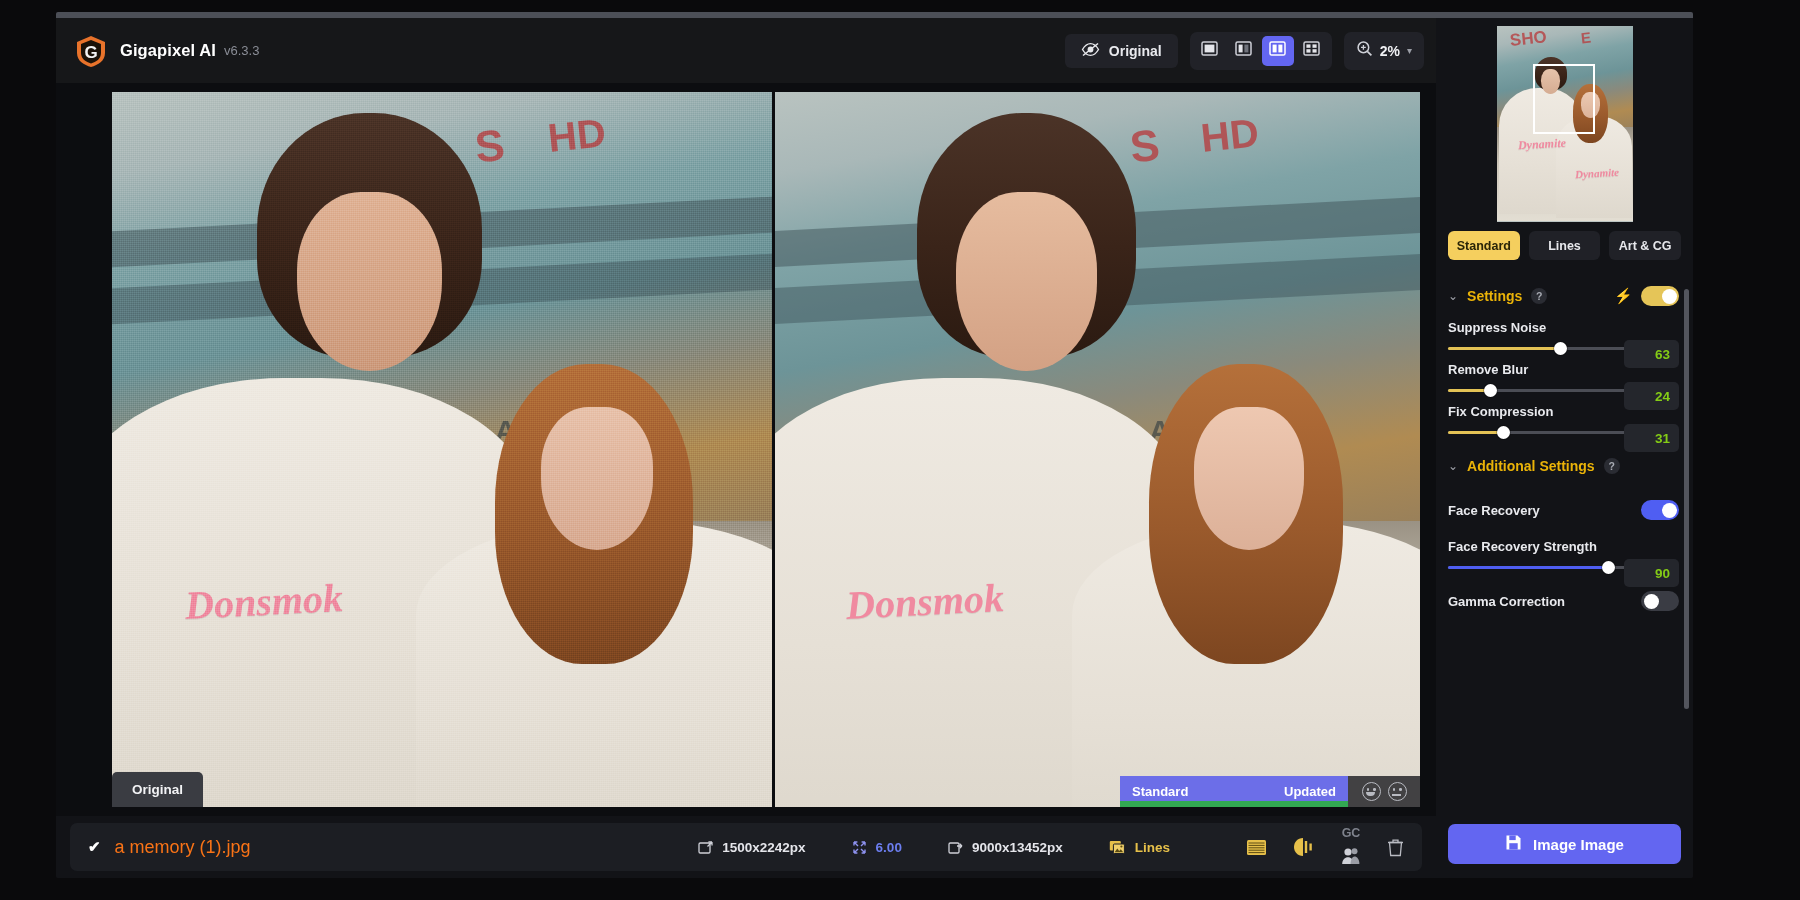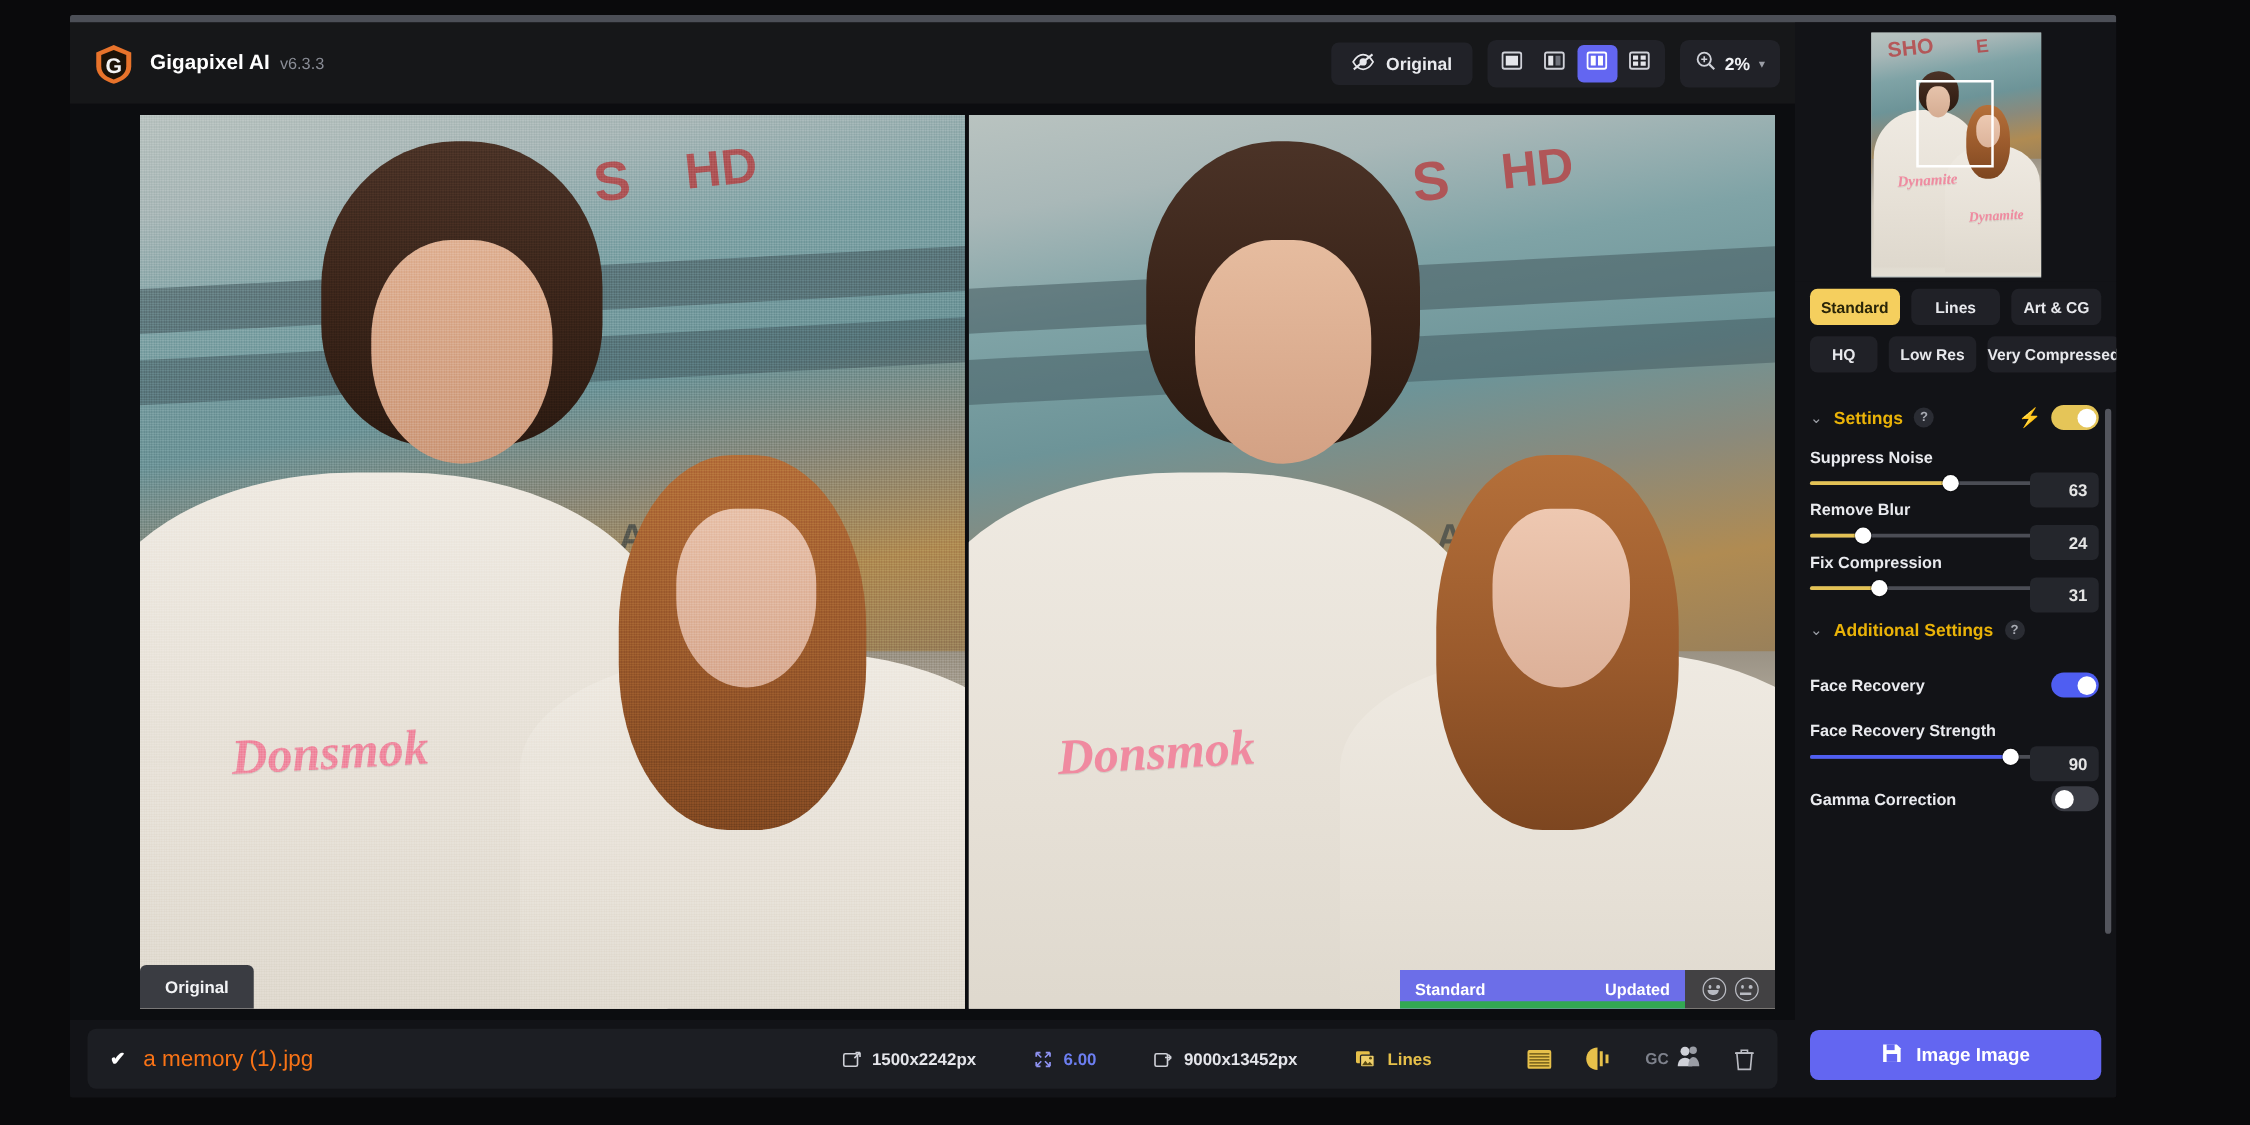--- a/index.html
+++ b/index.html
@@ -182,21 +182,21 @@
   .meta-group { display:flex; align-items:center; margin-left:auto; gap:0; }
   .meta {
     display:flex; align-items:center; gap:9px;
     color:#e4e5ea; font-size:13.5px; font-weight:bold;
   }
   .meta + .meta { margin-left: 46px; }
   .meta .ico { display:flex; align-items:center; }
   .meta .v-blue { color:#6c7ef0; }
   .meta .v-amber { color:#e6c04a; }
   .tool-group { display:flex; align-items:center; gap:26px; margin-left:76px; }
-  .tool-btn { cursor:pointer; display:flex; align-items:center; gap:6px; }
+  .tool-btn { cursor:pointer; display:flex; align-items:center; gap:6px;flex-direction:column; }
   .gc-label { color:#7e828c; font-size:12.5px; font-weight:bold; }
 
   
   .sidebar {
     position:absolute; right:0; top:6px;
     width:257px; height:860px; background:#121317;
     display:flex; flex-direction:column;
   }
   .preview-wrap {
     width:100%; height:207px; display:flex; align-items:center; justify-content:center;
@@ -264,21 +264,21 @@
   .track .knobc {
     position:absolute; top:-5px; width:13px; height:13px; border-radius:50%;
     background:#ffffff; margin-left:-6.5px;
     box-shadow: 0 0 0 1px rgba(0,0,0,.25);
     cursor:pointer;
   }
   .numbox {
     position:absolute; right:14px; top:30px;
     width:55px; height:28px; background:#24262c; border-radius:5px;
     display:flex; align-items:center; justify-content:flex-end;
-    padding-right:9px; color:#e5e5e5; font-size:13.5px; font-weight:bold;
+    padding-right:9px; color:#84cc16; font-size:13.5px; font-weight:bold;
   }
   .toggle-row {
     display:flex; align-items:center; padding: 13px 14px 13px 12px;
   }
   .toggle-row .lbl { color:#e9eaee; font-size:13px; font-weight:bold; }
   .toggle-row .toggle { margin-left:auto; }
 
   .vscroll {
     position:absolute; right:4px; top:20px; width:5px; height:420px;
     background:#53555d; border-radius:3px;
@@ -571,25 +571,20 @@
           <div class="crop-box"></div>
         </div>
       </div>
 
       <div class="model-rows">
         <div class="model-row">
           <div class="model-btn active">Standard</div>
           <div class="model-btn">Lines</div>
           <div class="model-btn">Art &amp; CG</div>
         </div>
-        <div class="model-row">
-          <div class="model-btn" style="flex:0 0 54px;">HQ</div>
-          <div class="model-btn" style="flex:0 0 70px;">Low Res</div>
-          <div class="model-btn">Very Compressed</div>
-        </div>
       </div>
 
       <div class="settings-scroll">
         <div class="vscroll"></div>
 
         <div class="sec-head">
           <span class="chev">⌄</span>
           <span class="sec-title">Settings</span>
           <span class="help-dot">?</span>
           <span class="right">

